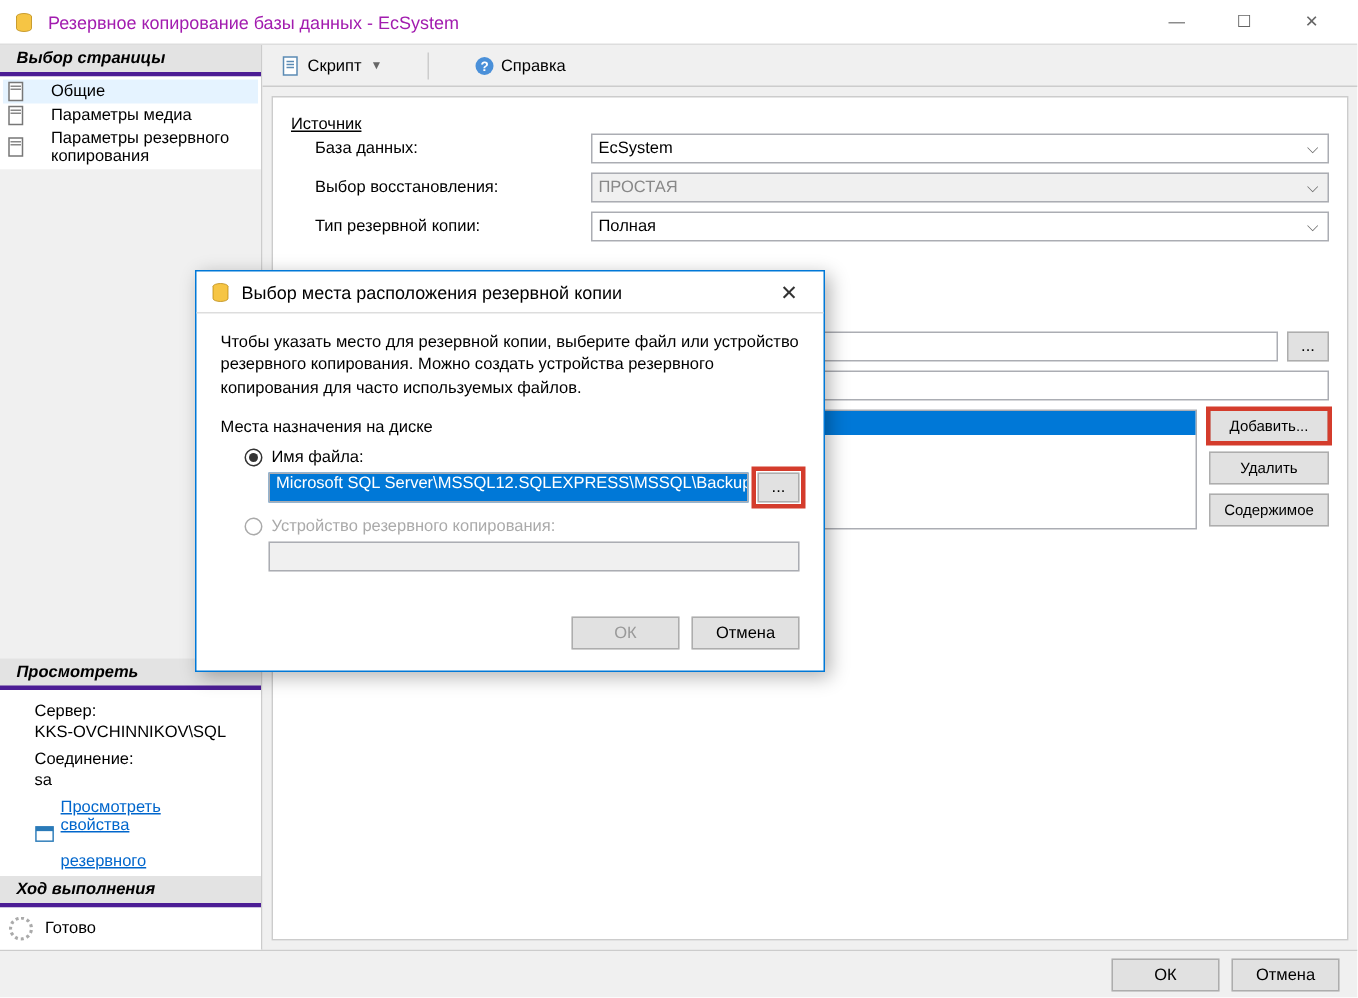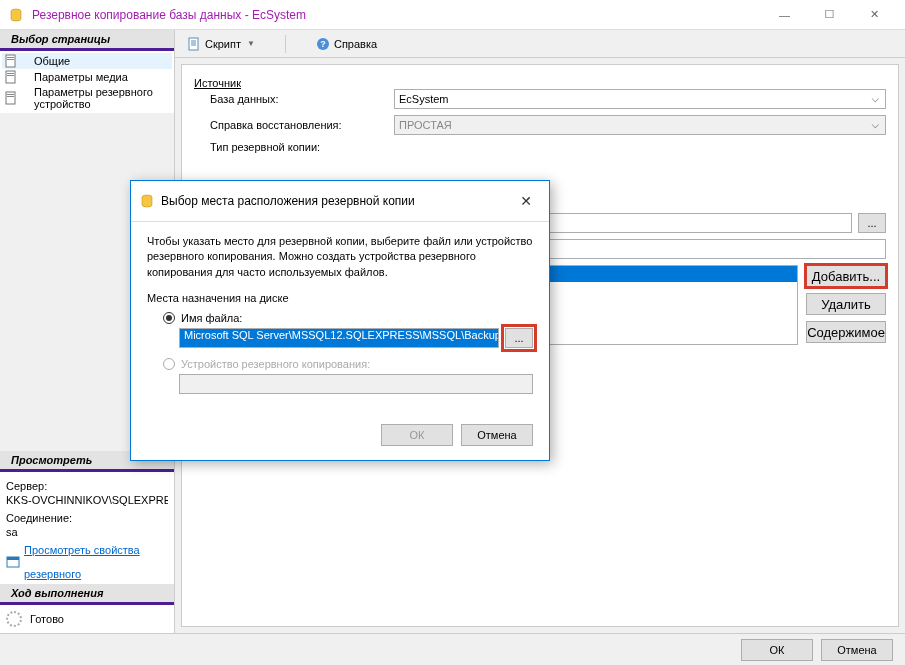--- a/index.html
+++ b/index.html
@@ -16,21 +16,21 @@
 
     
     .sidebar { width: 175px; background: #f0f0f0; border-right: 1px solid #ccc; display: flex; flex-direction: column; }
     .sidebar-section-header { background: #e3e3e3; padding: 3px 11px; font-weight: bold; border-bottom: 3px solid #4c1d95; font-style: italic; }
     .sidebar-tree { background: #fff; padding: 2px; flex: 0 0 auto; }
     .tree-item { display: flex; align-items: center; padding: 1px 2px; gap: 16px; cursor: pointer; }
     .tree-item.selected { background: #e5f3ff; }
     .tree-icon { width: 14px; height: 14px; flex-shrink: 0; }
     .sidebar-fill { flex: 1; background: #f0f0f0; }
 
-    .conn-section { padding: 4px 6px; background: #fff; }
+    .conn-section { padding: 4px 23px; background: #fff; }
     .conn-label { margin: 4px 0 2px; }
     .conn-value { margin-bottom: 6px; overflow: hidden; white-space: nowrap; }
     .conn-link { color: #0066cc; text-decoration: underline; cursor: pointer; display: flex; align-items: center; gap: 4px; margin-top: 6px; }
     .conn-link span { display: block; }
 
     .progress-section { padding: 6px; background: #fff; display: flex; align-items: center; gap: 8px; }
     .spinner { width: 16px; height: 16px; border: 2px dotted #aaa; border-radius: 50%; }
 
     
     .content { flex: 1; background: #f0f0f0; display: flex; flex-direction: column; }
@@ -50,30 +50,30 @@
     .select.disabled { background: #f0f0f0; color: #888; }
 
     .dest-area { margin-top: 60px; }
     .dest-path-row { display: flex; gap: 6px; margin-bottom: 6px; }
     .path-box { flex: 1; height: 20px; border: 1px solid #abadb3; background: #fff; }
     .browse-btn { width: 28px; height: 20px; border: 1px solid #adadad; background: #e1e1e1; cursor: pointer; display: flex; align-items: center; justify-content: center; }
     .dest-list-row { display: flex; gap: 8px; }
     .dest-list { flex: 1; height: 80px; border: 1px solid #abadb3; background: #fff; }
     .dest-list-item { background: #0078d7; color: #fff; padding: 2px 4px; white-space: nowrap; overflow: hidden; }
     .dest-buttons { display: flex; flex-direction: column; gap: 6px; width: 80px; }
-    .side-btn { height: 22px; border: 1px solid #adadad; background: #e1e1e1; cursor: pointer; display: flex; align-items: center; justify-content: center; font-size: 13px; }
+    .side-btn { height: 22px; border: 1px solid #adadad; background: #e1e1e1; cursor: pointer; display: flex; align-items: center; justify-content: center; font-size: 10px; }
     .side-btn.highlighted { outline: 3px solid #d43c2c; outline-offset: -1px; }
 
     
     .footer { height: 32px; background: #f0f0f0; border-top: 1px solid #ccc; display: flex; justify-content: flex-end; align-items: center; padding: 0 12px; gap: 8px; }
     .footer-btn { min-width: 72px; height: 22px; border: 1px solid #adadad; background: #e1e1e1; cursor: pointer; display: flex; align-items: center; justify-content: center; font-size: 11px; }
 
     
     .modal { position: absolute; left: 130px; top: 180px; width: 420px; background: #fff; border: 1px solid #0078d7; box-shadow: 3px 3px 12px rgba(0,0,0,0.3); z-index: 100; }
-    .modal-titlebar { height: 41px; display: flex; align-items: center; padding: 0 8px; border-bottom: 1px solid #ddd; }
+    .modal-titlebar { height: 28px; display: flex; align-items: center; padding: 0 8px; border-bottom: 1px solid #ddd; }
     .modal-title-icon { width: 16px; height: 16px; margin-right: 6px; }
     .modal-title { flex: 1; font-size: 12px; }
     .modal-close { width: 30px; height: 24px; display: flex; align-items: center; justify-content: center; cursor: pointer; color: #333; font-size: 14px; }
     .modal-body { padding: 12px 16px; }
     .modal-desc { margin-bottom: 12px; line-height: 1.4; }
     .modal-group-label { margin-bottom: 8px; }
     .radio-row { display: flex; align-items: center; gap: 6px; margin: 4px 0 4px 16px; }
     .radio { width: 12px; height: 12px; border: 1px solid #333; border-radius: 50%; position: relative; flex-shrink: 0; }
     .radio.checked::after { content: ""; position: absolute; left: 2px; top: 2px; width: 6px; height: 6px; background: #333; border-radius: 50%; }
     .radio.disabled { border-color: #aaa; }
@@ -123,21 +123,21 @@
             <rect x="3" y="5" width="7" height="1" fill="#888"></rect>
           </svg>
         <span>Параметры медиа</span>
       </div>
       <div class="tree-item">
         <svg class="tree-icon" viewBox="0 0 14 14">
             <rect x="2" y="1" width="9" height="12" fill="#fff" stroke="#777"></rect>
             <rect x="3" y="3" width="7" height="1" fill="#888"></rect>
             <rect x="3" y="5" width="7" height="1" fill="#888"></rect>
           </svg>
-        <span>Параметры резервного устройство</span>
+        <span>Параметры резервного копирования</span>
       </div>
     </div>
     <div class="sidebar-fill"></div>
 
     <div class="sidebar-section-header">Просмотреть</div>
     <div class="conn-section">
       <div class="conn-label">Сервер:</div>
       <div class="conn-value">KKS-OVCHINNIKOV\SQLEXPRE</div>
       <div class="conn-label">Соединение:</div>
       <div class="conn-value">sa</div>
@@ -186,30 +186,35 @@
       <div class="form-row">
         <div class="form-label">База данных:</div>
         <div class="form-field">
           <div class="select">
             <span>EcSystem</span>
           </div>
         </div>
       </div>
 
       <div class="form-row">
-        <div class="form-label">Справка восстановления:</div>
+        <div class="form-label">Выбор восстановления:</div>
         <div class="form-field">
           <div class="select disabled">
             <span>ПРОСТАЯ</span>
           </div>
         </div>
       </div>
 
       <div class="form-row">
         <div class="form-label">Тип резервной копии:</div>
+        <div class="form-field">
+          <div class="select">
+            <span>Полная</span>
+          </div>
+        </div>
       </div>
 
       <div class="dest-area">
         <div class="dest-path-row">
           <div class="path-box"></div>
           <div class="browse-btn">
             <span>...</span>
           </div>
         </div>
         <div class="dest-path-row">

